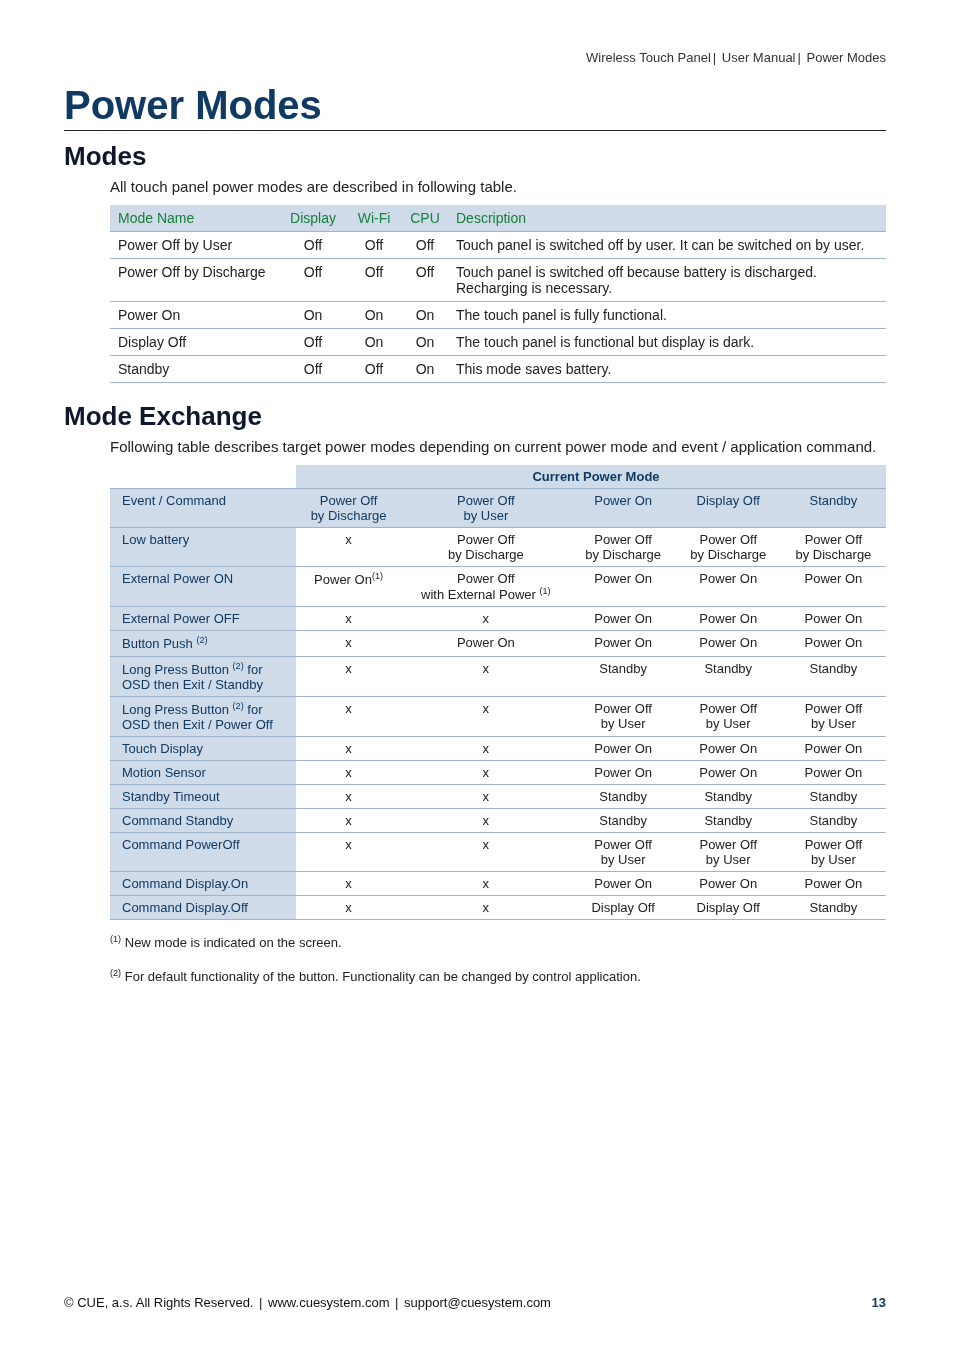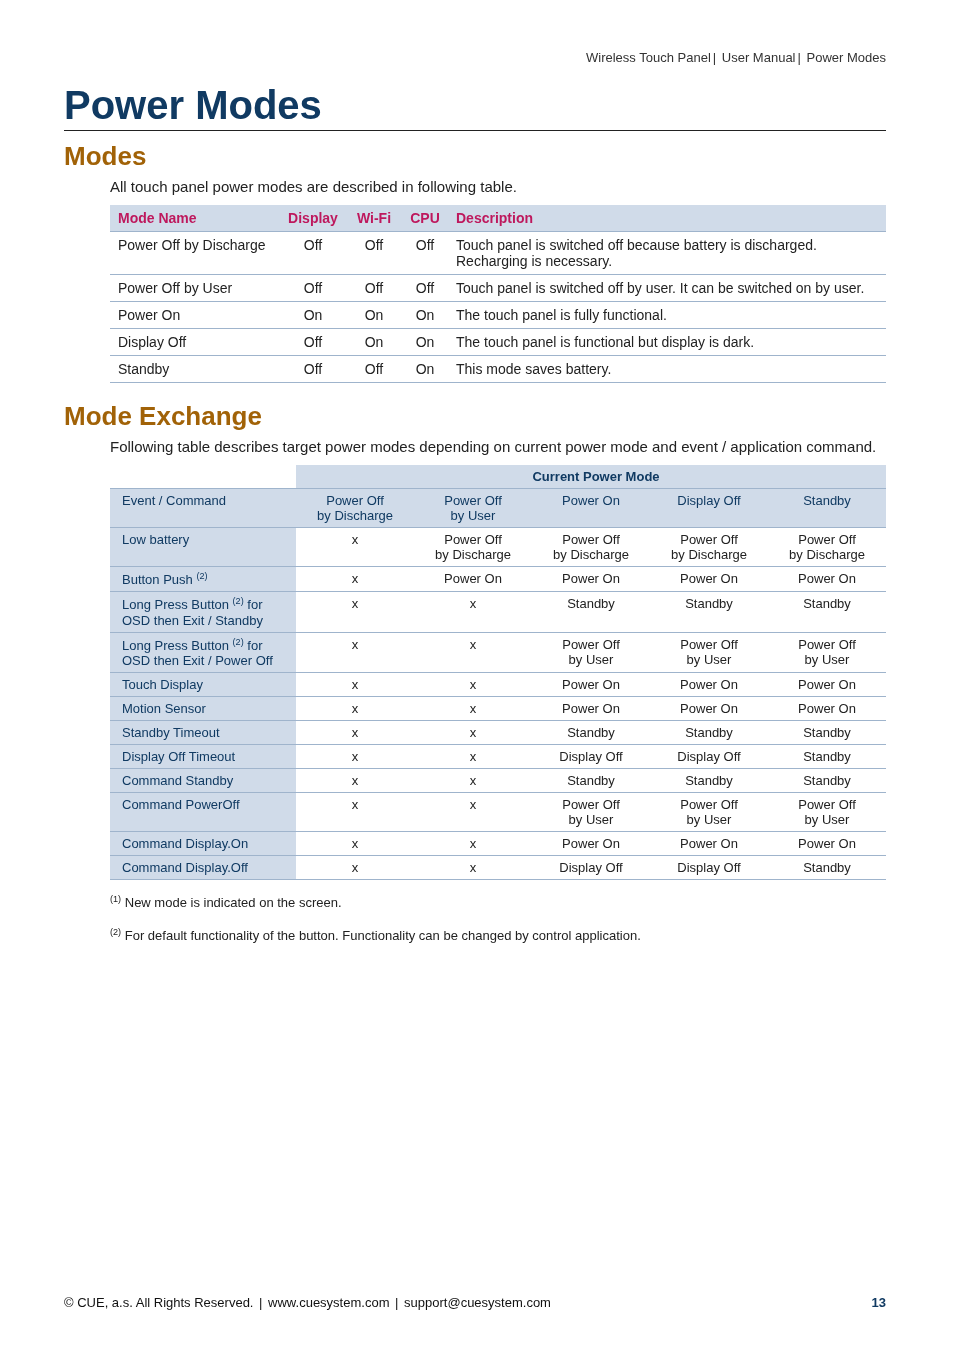--- a/index.html
+++ b/index.html
@@ -30,43 +30,43 @@
     font-size: 40px;
     font-weight: 700;
     color: #103a62;
     margin: 18px 0 2px 0;
     border-bottom: 1.5px solid #222;
     padding-bottom: 2px;
   }
   h2 {
     font-size: 26px;
     font-weight: 700;
-    color: #a16207;
+    color: #0f172a;
     margin: 10px 0 6px 0;
   }
   .intro {
     font-size: 15px;
     margin: 0 0 10px 46px;
   }
   table {
     border-collapse: collapse;
     width: calc(100% - 46px);
     margin-left: 46px;
     font-size: 14px;
   }
   table th, table td {
     padding: 5px 8px;
     vertical-align: top;
     text-align: left;
   }
   
   #modes-table thead th {
     background: #d0dbe9;
-    color: #be185d;
-    font-weight: 700;
+    color: #15803d;
+    font-weight: 400;
     border-bottom: 1px solid #9fb4cc;
   }
   #modes-table tbody td {
     border-bottom: 1px solid #9fb4cc;
   }
   #modes-table td.c, #modes-table th.c { text-align: center; }
   
   #ex-table { font-size: 13px; }
   #ex-table td, #ex-table th {
     border-bottom: 1px solid #9fb4cc;
@@ -136,32 +136,32 @@
         <tr id="modes-head">
           <th>Mode Name</th>
           <th class="c">Display</th>
           <th class="c">Wi-Fi</th>
           <th class="c">CPU</th>
           <th>Description</th>
         </tr>
       </thead>
     <tbody id="modes-body">
         <tr>
+          <td>Power Off by User</td>
+          <td class="c">Off</td>
+          <td class="c">Off</td>
+          <td class="c">Off</td>
+          <td>Touch panel is switched off by user. It can be switched on by user.</td>
+        </tr>
+        <tr>
           <td>Power Off by Discharge</td>
           <td class="c">Off</td>
           <td class="c">Off</td>
           <td class="c">Off</td>
           <td>Touch panel is switched off because battery is discharged. Recharging is necessary.</td>
-        </tr>
-        <tr>
-          <td>Power Off by User</td>
-          <td class="c">Off</td>
-          <td class="c">Off</td>
-          <td class="c">Off</td>
-          <td>Touch panel is switched off by user. It can be switched on by user.</td>
         </tr>
         <tr>
           <td>Power On</td>
           <td class="c">On</td>
           <td class="c">On</td>
           <td class="c">On</td>
           <td>The touch panel is fully functional.</td>
         </tr>
         <tr>
           <td>Display Off</td>
@@ -209,20 +209,36 @@
     <tbody id="ex-body">
         <tr>
           <td class="rowlabel">Low battery</td>
           <td>x</td>
           <td>Power Off<br>by Discharge</td>
           <td>Power Off<br>by Discharge</td>
           <td>Power Off<br>by Discharge</td>
           <td>Power Off<br>by Discharge</td>
         </tr>
         <tr>
+          <td class="rowlabel">External Power ON</td>
+          <td>Power On<span class="sup">(1)</span></td>
+          <td>Power Off<br>with External Power <span class="sup">(1)</span></td>
+          <td>Power On</td>
+          <td>Power On</td>
+          <td>Power On</td>
+        </tr>
+        <tr>
+          <td class="rowlabel">External Power OFF</td>
+          <td>x</td>
+          <td>x</td>
+          <td>Power On</td>
+          <td>Power On</td>
+          <td>Power On</td>
+        </tr>
+        <tr>
           <td class="rowlabel">Button Push <span class="sup">(2)</span></td>
           <td>x</td>
           <td>Power On</td>
           <td>Power On</td>
           <td>Power On</td>
           <td>Power On</td>
         </tr>
         <tr>
           <td class="rowlabel">Long Press Button <span class="sup">(2)</span> for OSD then Exit / Standby</td>
           <td>x</td>
@@ -254,28 +270,20 @@
           <td>Power On</td>
           <td>Power On</td>
           <td>Power On</td>
         </tr>
         <tr>
           <td class="rowlabel">Standby Timeout</td>
           <td>x</td>
           <td>x</td>
           <td>Standby</td>
           <td>Standby</td>
-          <td>Standby</td>
-        </tr>
-        <tr>
-          <td class="rowlabel">Display Off Timeout</td>
-          <td>x</td>
-          <td>x</td>
-          <td>Display Off</td>
-          <td>Display Off</td>
           <td>Standby</td>
         </tr>
         <tr>
           <td class="rowlabel">Command Standby</td>
           <td>x</td>
           <td>x</td>
           <td>Standby</td>
           <td>Standby</td>
           <td>Standby</td>
         </tr>

